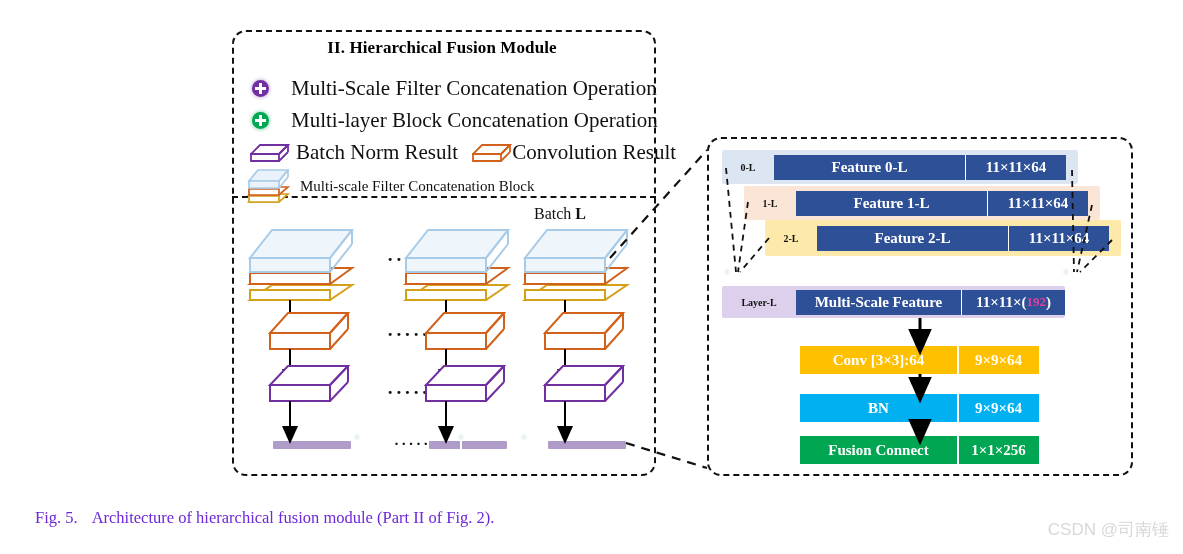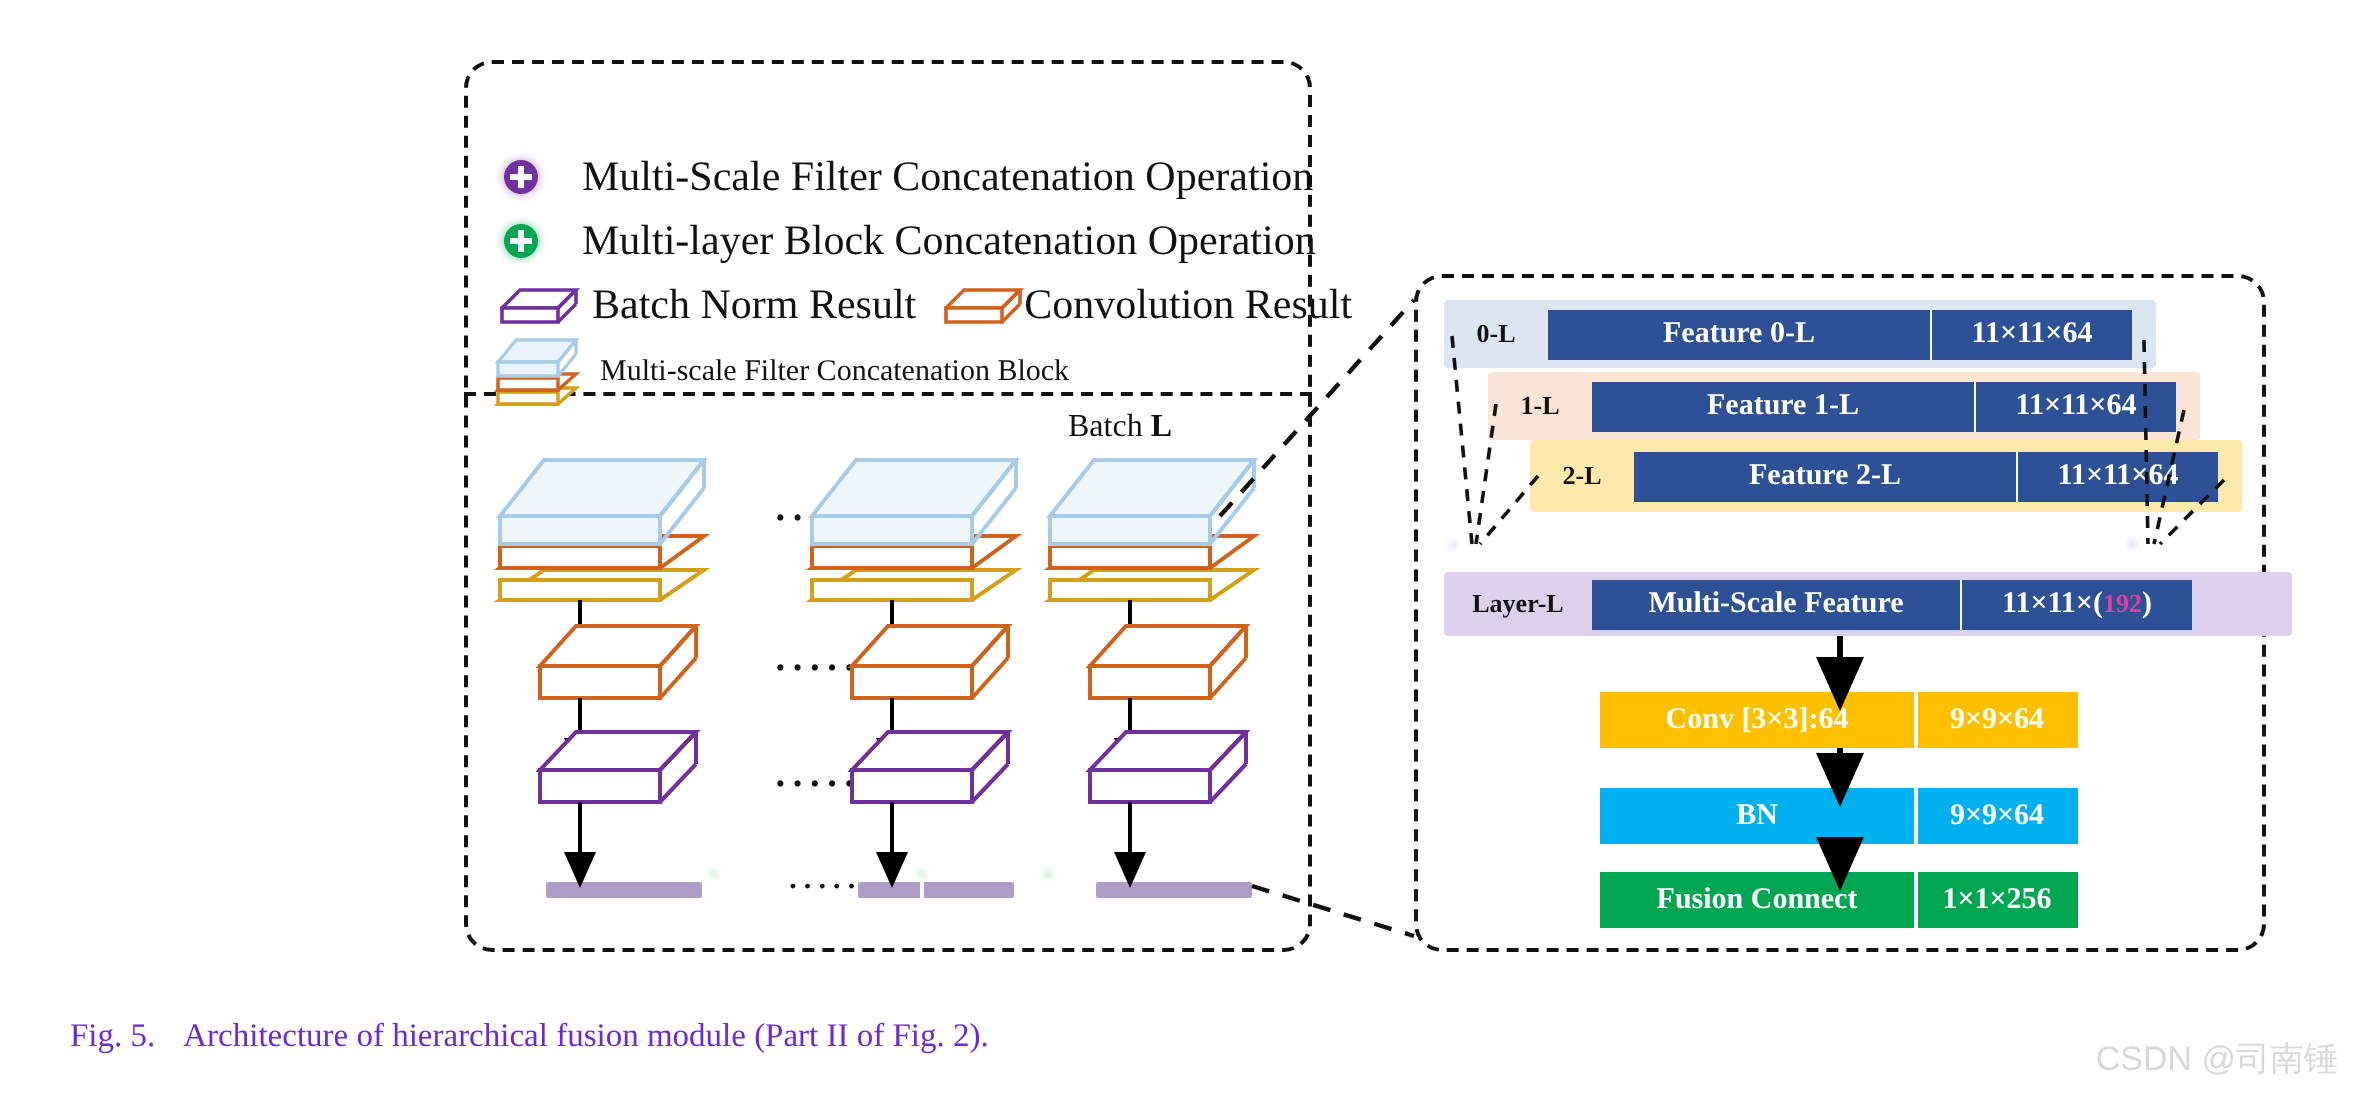--- a/index.html
+++ b/index.html
@@ -58,21 +58,21 @@
   }
   #layer-l-label b{font-weight:bold;}
 
   
   #right-panel{
     position:absolute;left:707px;top:137px;width:422px;height:335px;
     border:2.5px dashed #111;border-radius:14px;background:#fff;
   }
   .frow{position:absolute;display:flex;align-items:center;border-radius:2px;}
   .frow .tag{
-    font-size:13px;font-weight:bold;color:#111;text-align:center;
+    font-size:10px;font-weight:bold;color:#111;text-align:center;
     flex:0 0 auto;
   }
   .fbox{
     background:#2e5096;color:#fff;font-weight:bold;font-size:15px;
     display:flex;align-items:center;justify-content:center;
     height:25px;box-sizing:border-box;
   }
   .fbox.l{border-right:1.5px solid #ffffff;}
   .mag{color:#e040a0;font-size:13px;}
 
@@ -97,20 +97,21 @@
   svg.overlay{position:absolute;left:0;top:0;width:1183px;height:554px;pointer-events:none;}
 </style>
 </head>
 <body>
 
 <div class="fig">
 
   <div id="left-panel"></div>
   <div id="legend-divider"></div>
 
+  <div id="legend-title">II. Hierarchical Fusion Module</div>
 
   <div class="legend-row" style="left:252px;top:76px;">
     <span class="plus-circle purple glowp"></span>
     <span class="legend-text" style="margin-left:22px;">Multi-Scale Filter Concatenation Operation</span>
   </div>
 
   <div class="legend-row" style="left:250px;top:140px;">
     <span class="slab">
       <svg width="40" height="22" viewBox="0 0 40 22">
         <polygon points="10,3 38,3 29,12 1,12" fill="#fff" stroke="#7030a0" stroke-width="1.8"></polygon>
@@ -193,21 +194,21 @@
     <span class="fbox l" style="width:192px;">Feature 1-L</span>
     <span class="fbox" style="width:100px;">11×11×64</span>
   </div>
 
   <div class="frow" style="left:765px;top:220px;width:356px;height:36px;background:#fde9a9;">
     <span class="tag" style="width:52px;">2-L</span>
     <span class="fbox l" style="width:192px;">Feature 2-L</span>
     <span class="fbox" style="width:100px;">11×11×64</span>
   </div>
 
-  <div class="frow" style="left:722px;top:286px;width:424px;height:32px;background:#ddd0ec;">
+  <div class="frow" style="left:722px;top:286px;width:343px;height:32px;background:#ddd0ec;">
     <span class="tag" style="width:74px;">Layer-L</span>
     <span class="fbox l" style="width:185px;">Multi-Scale Feature</span>
     <span class="fbox" style="width:115px;">
         <span>11×11×(</span>
         <span class="mag">192</span>
         <span>)</span>
       </span>
   </div>
 
   <div style="position:absolute;left:727px;top:272px;">

